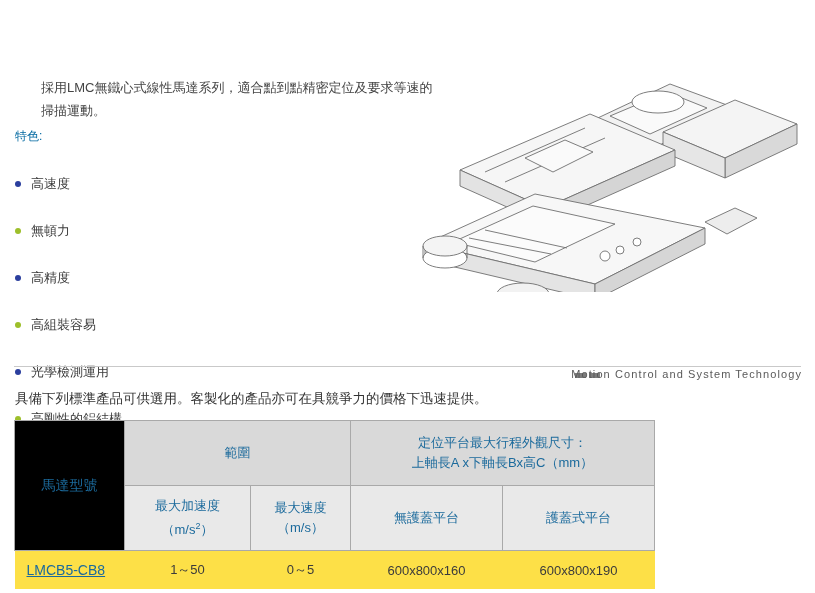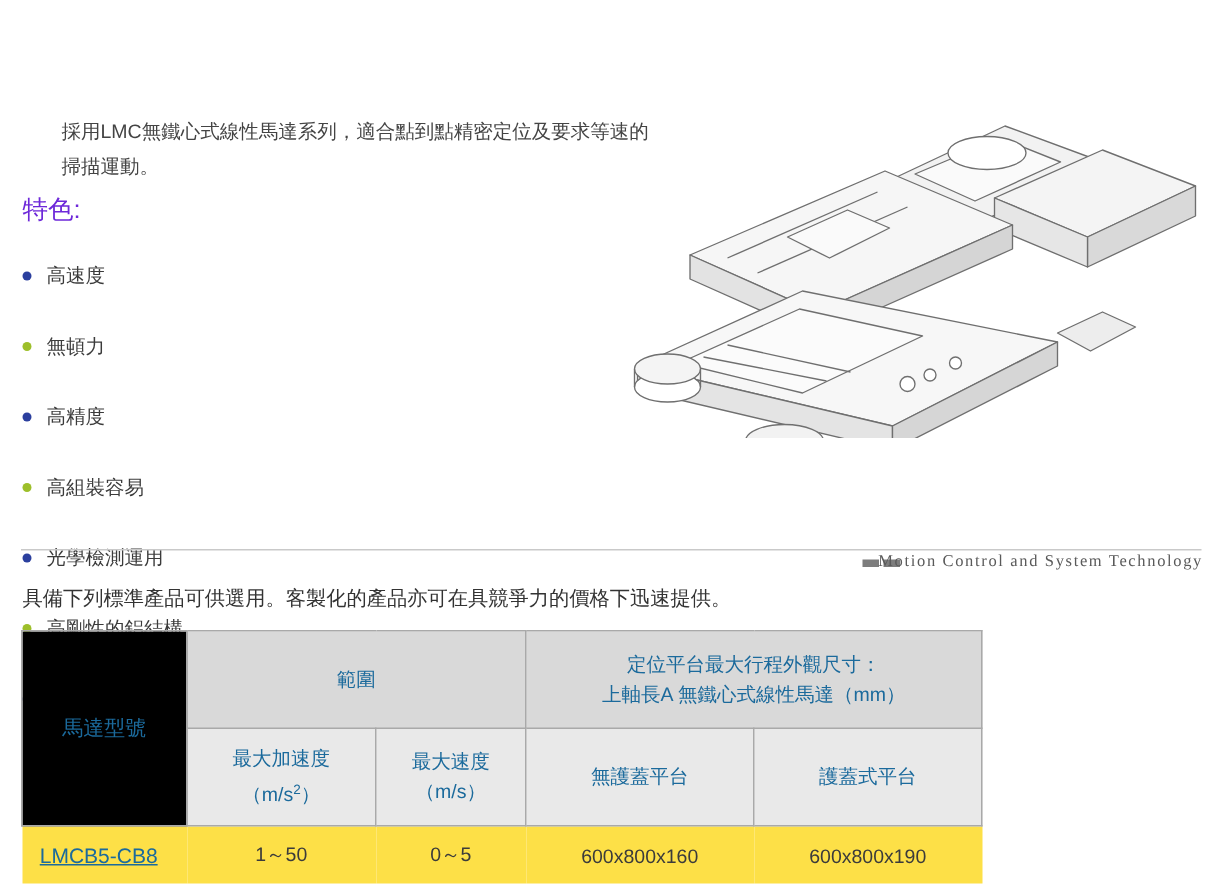--- a/index.html
+++ b/index.html
@@ -36,22 +36,22 @@
     width: 400px;
     font-size: 13px;
     line-height: 23px;
     color: #444444;
     margin-left: 26px;
   }
   .features-label {
     position: absolute;
     left: 15px;
     top: 128px;
-    font-size: 17px;
-    color: #6d28d9;
+    font-size: 12px;
+    color: #0369a1;
     text-align: center;
   }
   .feature-list {
     position: absolute;
     left: 15px;
     top: 148px;
     width: 330px;
     margin: 0;
     padding: 0;
     list-style: none;
@@ -88,21 +88,21 @@
     height: 1px;
     background: #c9c9c9;
   }
   .tagline {
     position: absolute;
     right: 13px;
     top: 368px;
     font-size: 11px;
     color: #5a5a5a;
     letter-spacing: 1.1px;
-    font-family: Liberation Serif, serif;
+    font-family: Liberation Sans, sans-serif;
     margin-left: 32px;
   }
   .tagline-marks {
     position: absolute;
     right: 215px;
     top: 373px;
     display: flex;
     gap: 3px;
   }
   .tagline-marks span {
@@ -252,21 +252,21 @@
       <col style="width:100px">
       <col style="width:152px">
       <col style="width:152px">
     </colgroup>
     <tbody>
       <tr>
         <td class="model-head" rowspan="2">馬達型號</td>
         <td class="head" colspan="2">範圍</td>
         <td class="head" colspan="2">
           <div>定位平台最大行程外觀尺寸：</div>
-          <div>上軸長A 無鐵心式線性馬達（mm）</div>
+          <div>上軸長A x下軸長Bx高C（mm）</div>
         </td>
       </tr>
       <tr>
         <td class="sub">
           <div>最大加速度</div>
           <div><span>（m/s</span><span class="sup">2</span><span>）</span></div>
         </td>
         <td class="sub">
           <div>最大速度</div>
           <div>（m/s）</div>

